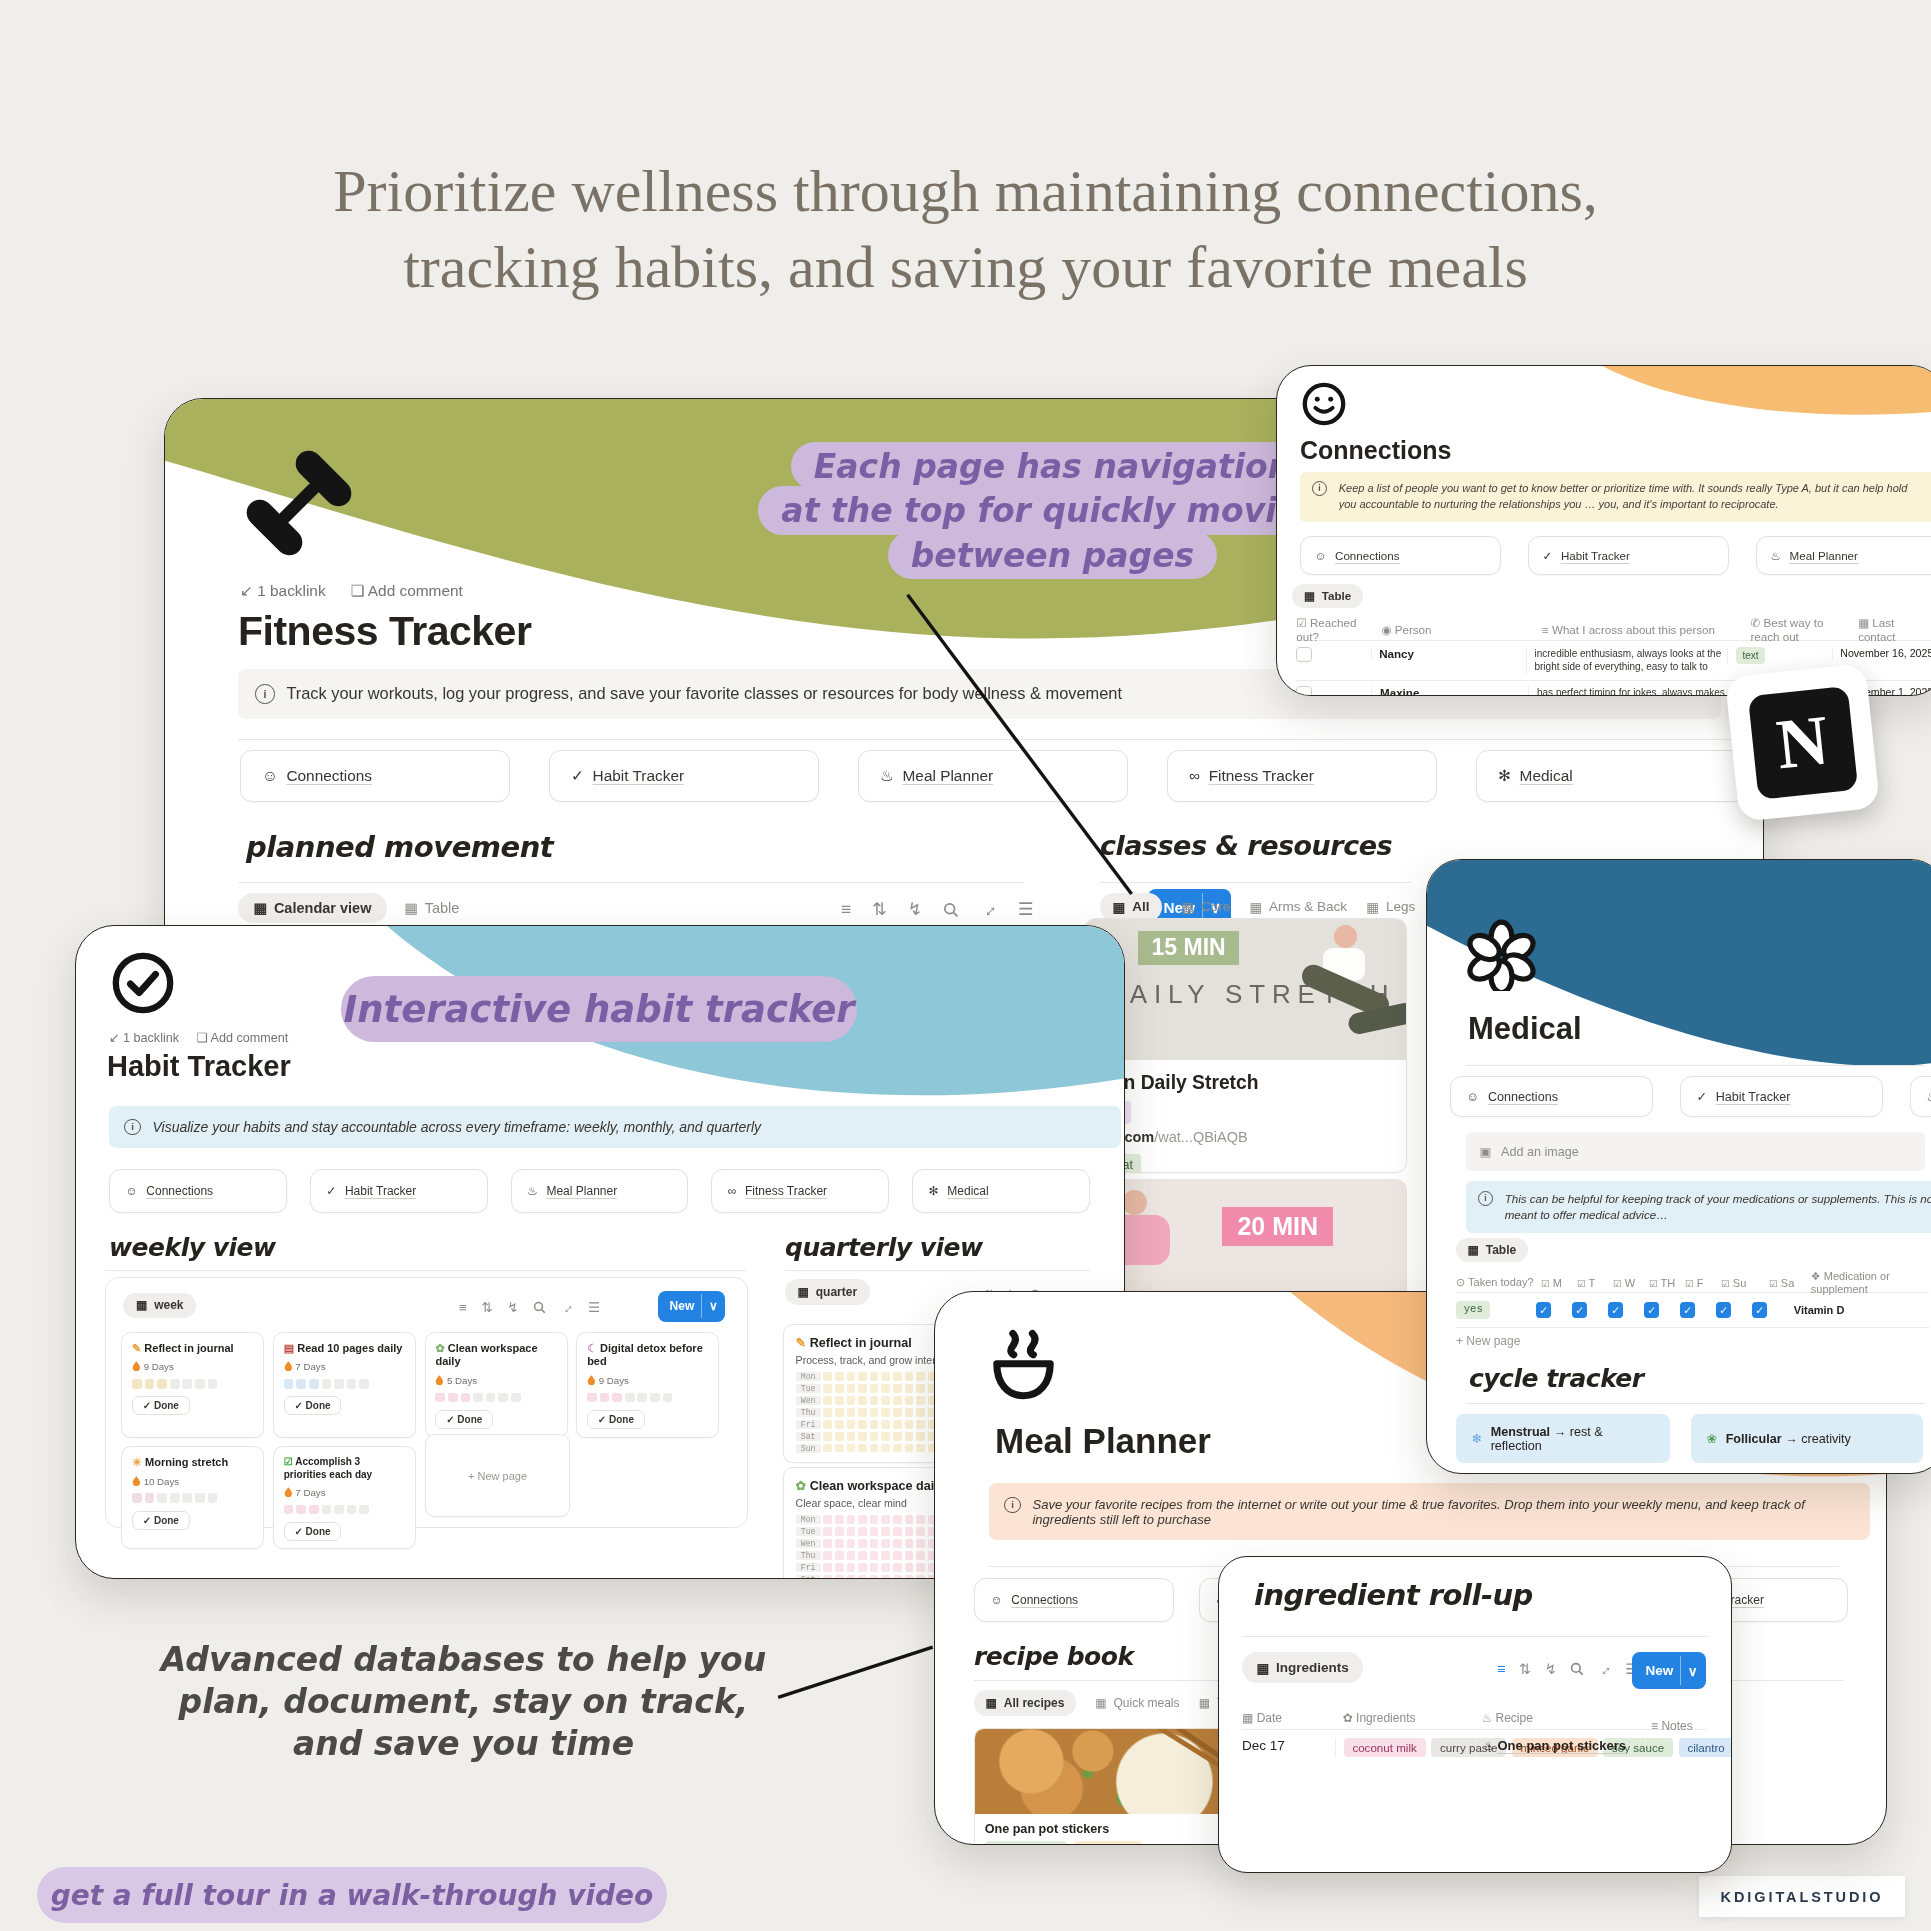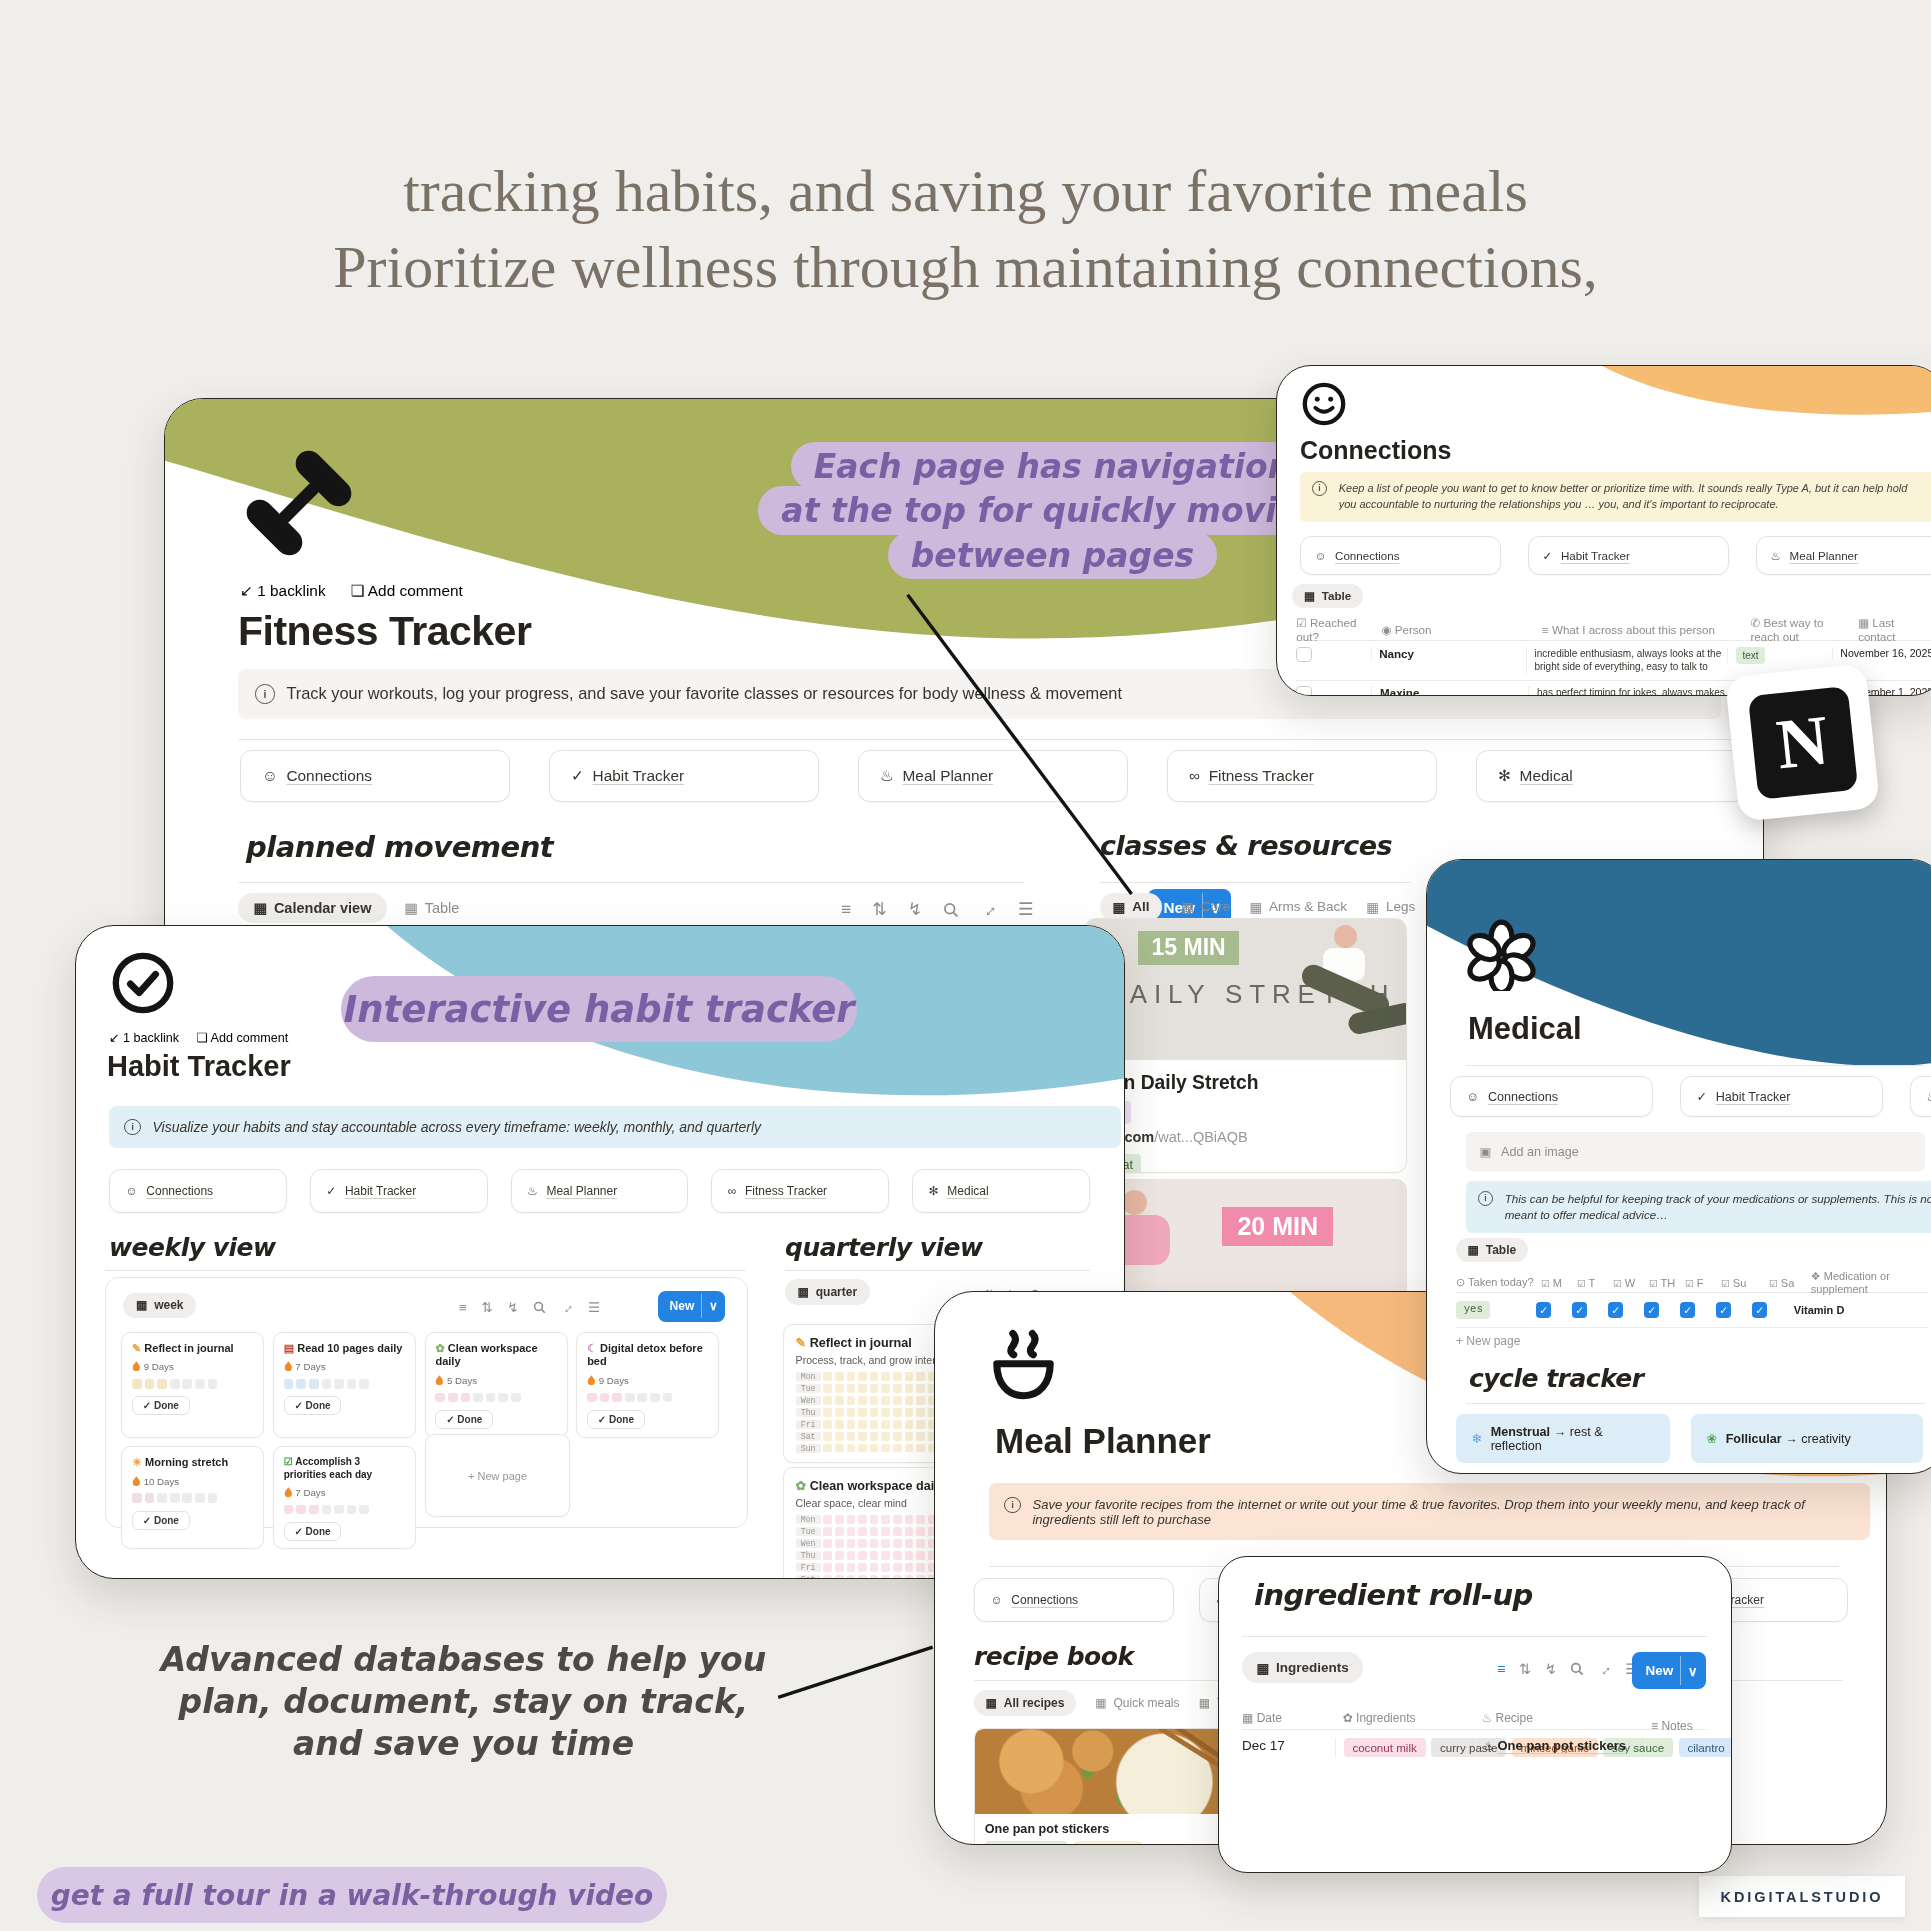--- a/index.html
+++ b/index.html
@@ -6,21 +6,21 @@
   .stage{position:relative;width:1931px;height:1931px;background:#f0eeeb;overflow:hidden;
          font-family:"Liberation Sans", sans-serif;color:#26231f;}
   .abs{position:absolute;}
   .hand{font-family:"DejaVu Sans", sans-serif;font-style:italic;font-weight:700;letter-spacing:-0.5px;}
   .serif{font-family:"Liberation Serif", serif;}
   
   .win{position:absolute;background:#fff;border:1.9px solid #2a2721;overflow:hidden;
        box-shadow:0 17.4px 41px rgba(50,42,34,.16);}
   .wave{position:absolute;left:0;top:0;width:100%;pointer-events:none;}
   
-  .metarow{font-size:15.4px;color:#000000;display:flex;gap:25px;align-items:flex-start;}
+  .metarow{font-size:15.4px;color:#737373;display:flex;gap:25px;align-items:flex-start;}
   .callout{display:flex;align-items:flex-start;gap:11.6px;border-radius:7.7px;}
   .ci{flex:0 0 auto;width:17.4px;height:17.4px;border:1.5px solid #55524d;border-radius:50%;
       display:inline-flex;align-items:center;justify-content:center;font-size:10.6px;font-weight:700;color:#55524d;}
   .navrow{display:flex;}
   .navbtn{display:flex;align-items:center;gap:8.7px;background:#fff;border:1.4px solid #e3e1dd;
           border-radius:11.6px;box-shadow:0 1px 1.9px rgba(0,0,0,.04);}
   .navic{color:#3b3935;}
   .navlbl{color:#37352f;text-decoration:underline;text-decoration-color:#d2cfc9;text-underline-offset:2.9px;white-space:nowrap;}
   .divider{position:absolute;height:1.4px;background:#e8e6e2;}
   .pilltab{display:inline-flex;align-items:center;gap:6.8px;background:#efeeec;border-radius:17.4px;color:#37352f;font-weight:600;}
@@ -46,22 +46,22 @@
            font-weight:600;color:#37352f;background:#fff;}
   .notepill{background:#cdb9dc;border-radius:35px;color:#7b5fa4;text-align:center;}
   .annot{font-family:"DejaVu Sans", sans-serif;font-style:italic;font-weight:700;}
 </style>
 </head>
 <body>
 
 <div class="stage">
 
   <div class="abs serif" style="left:0;top:153px;width:1931px;text-align:center;color:#7b7267;font-size:60px;line-height:1.27;">
+    <div>Prioritize wellness through maintaining connections,</div>
     <div>tracking habits, and saving your favorite meals</div>
-    <div>Prioritize wellness through maintaining connections,</div>
   </div>
 
   <div class="win" style="left:164px;top:398px;width:1598px;height:898px;border-radius:39px;z-index:10;">
     <svg class="wave" width="1598" height="251" viewBox="0 0 1655 260" preserveAspectRatio="none">
       <path d="M0,0 H1655 V118 C1430,168 1180,252 880,248 C560,244 260,140 0,64 Z" fill="#a9b15d"></path>
     </svg>
     <svg class="abs" style="left:71px;top:41px;" width="126" height="126" viewBox="0 0 100 100">
       <g transform="rotate(-45 50 50)" stroke="#141414" stroke-width="8" stroke-linecap="round" fill="#141414">
         <line x1="34" y1="50" x2="66" y2="50" stroke-width="10"></line>
         <rect x="16" y="27" width="13" height="46" rx="7"></rect>

